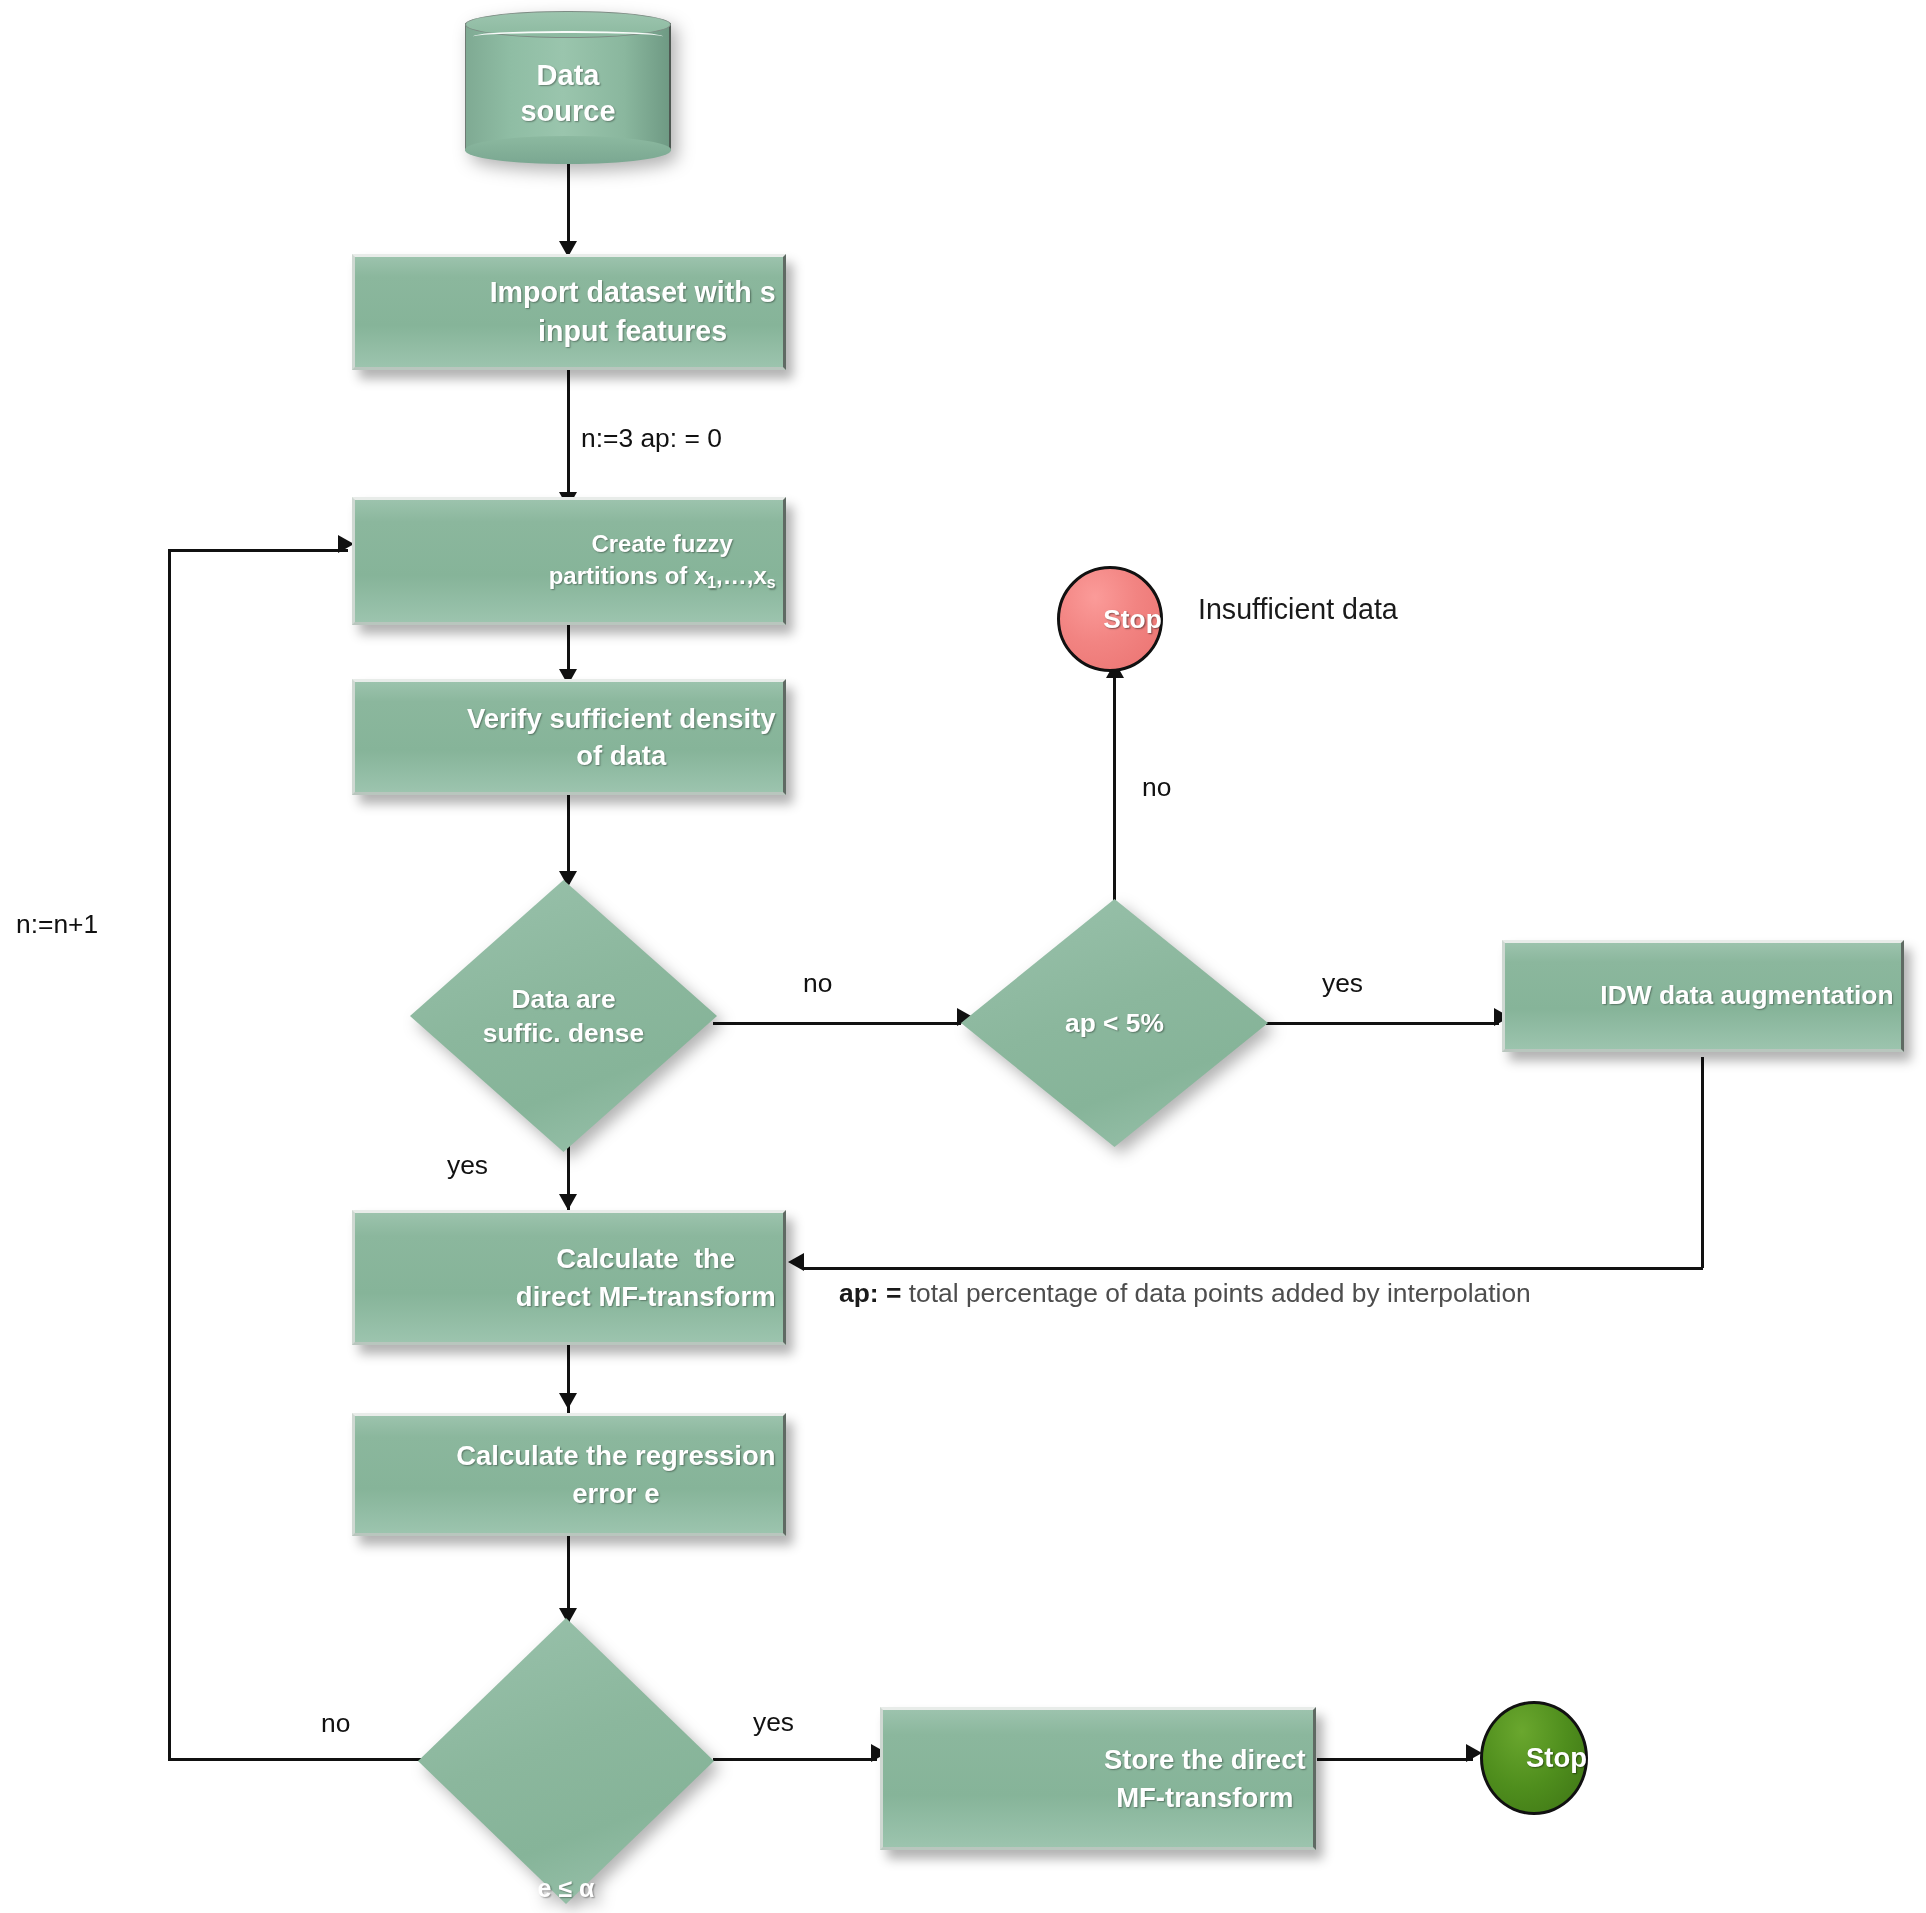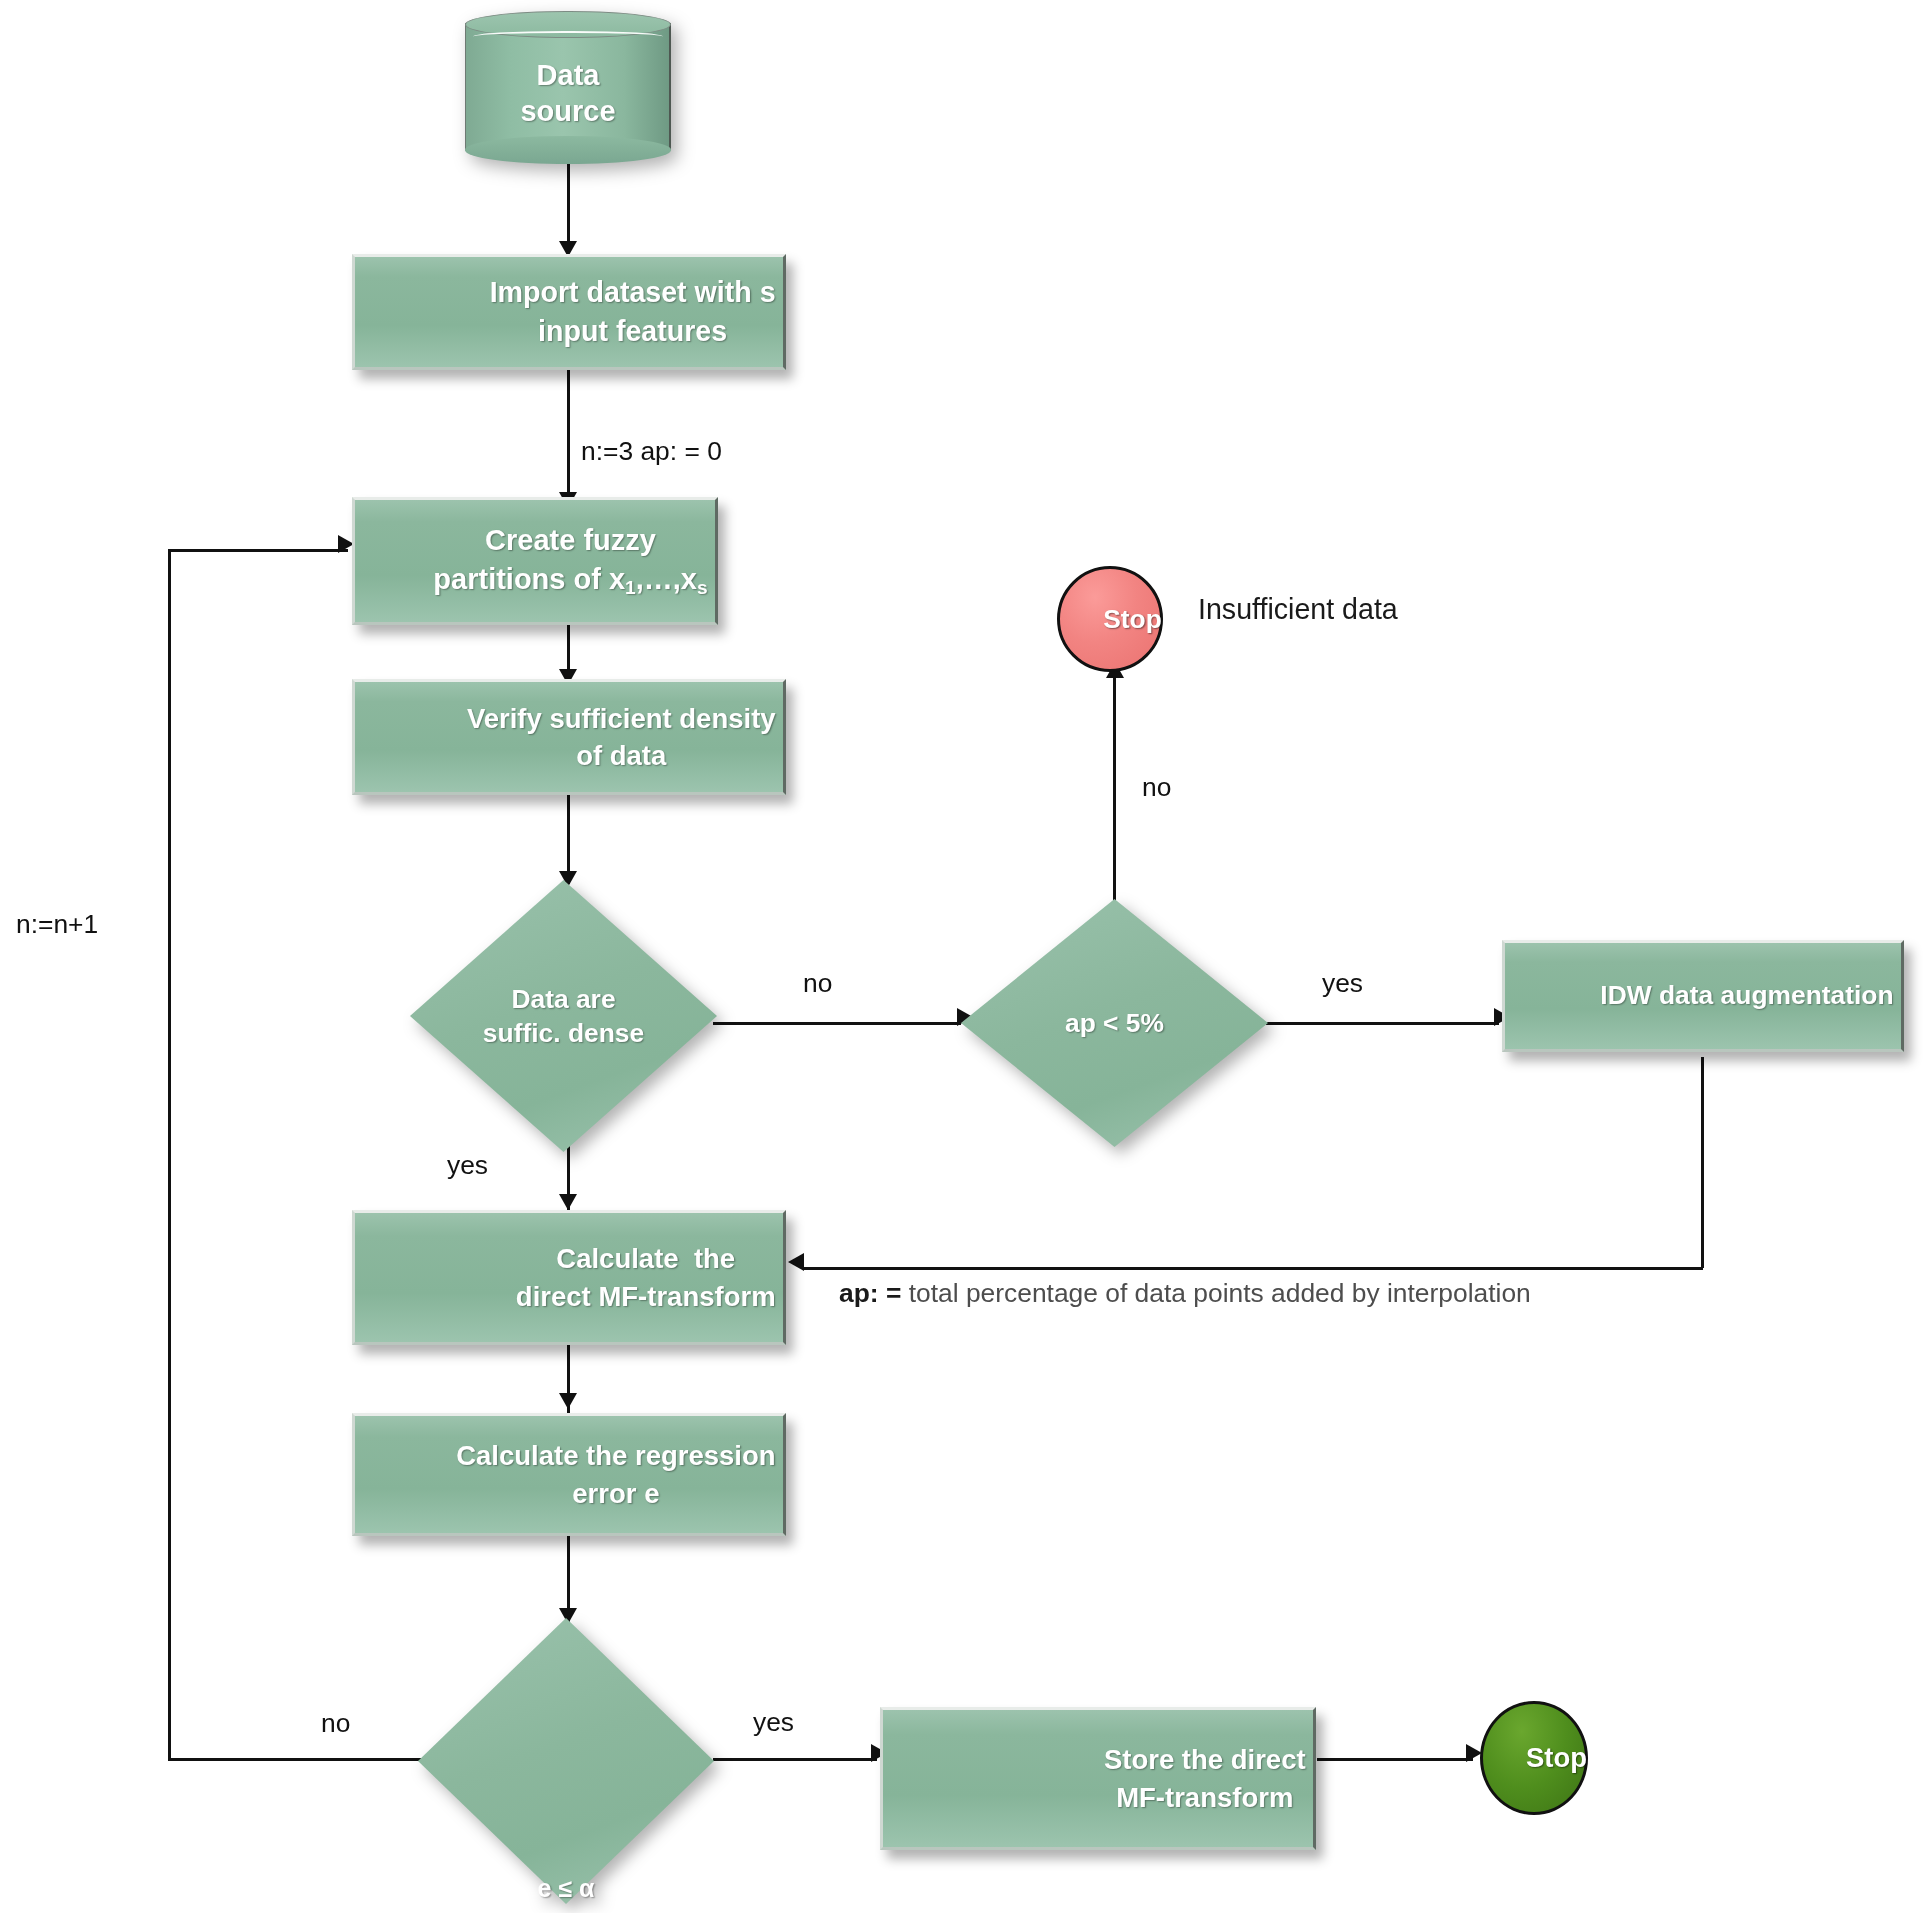--- a/index.html
+++ b/index.html
@@ -149,21 +149,21 @@
     </div>
   </div>
 
   <div class="node proc" style="left:352px;top:254px;width:434px;height:116px;font-size:28.6px;">
     <div class="t">
       <div>Import dataset with s</div>
       <div>input features</div>
     </div>
   </div>
 
-  <div class="node proc" style="left:352px;top:497px;width:366px;height:128px;font-size:29px;">
+  <div class="node proc" style="left:352px;top:497px;width:434px;height:128px;font-size:24px;">
     <div class="t">
       <div>Create fuzzy</div>
       <div>
         <span>partitions of  x</span><sub>1</sub><span>,…,x</span><sub>s</sub>
       </div>
     </div>
   </div>
 
   <div class="node proc" style="left:352px;top:679px;width:434px;height:116px;font-size:27.5px;">
     <div class="t">
@@ -222,21 +222,21 @@
   </div>
 
   <div class="node term red" style="left:1057px;top:566px;width:106px;height:106px;font-size:26.4px;">
     <span>Stop</span>
   </div>
 
   <div class="node term green" style="left:1480px;top:1701px;width:108px;height:114px;font-size:27.5px;">
     <span>Stop</span>
   </div>
 
-  <div class="elabel" style="left:581px;top:423px;font-size:26.4px;margin-top:13px;">n:=3   ap: = 0</div>
+  <div class="elabel" style="left:581px;top:423px;font-size:26.4px;">n:=3   ap: = 0</div>
 
   <div class="elabel" style="left:16px;top:909px;font-size:26.4px;">n:=n+1</div>
 
   <div class="elabel" style="left:803px;top:968px;font-size:26.4px;">no</div>
 
   <div class="elabel" style="left:447px;top:1150px;font-size:26.4px;">yes</div>
 
   <div class="elabel" style="left:1142px;top:772px;font-size:26.4px;">no</div>
 
   <div class="elabel" style="left:1322px;top:968px;font-size:26.4px;">yes</div>

